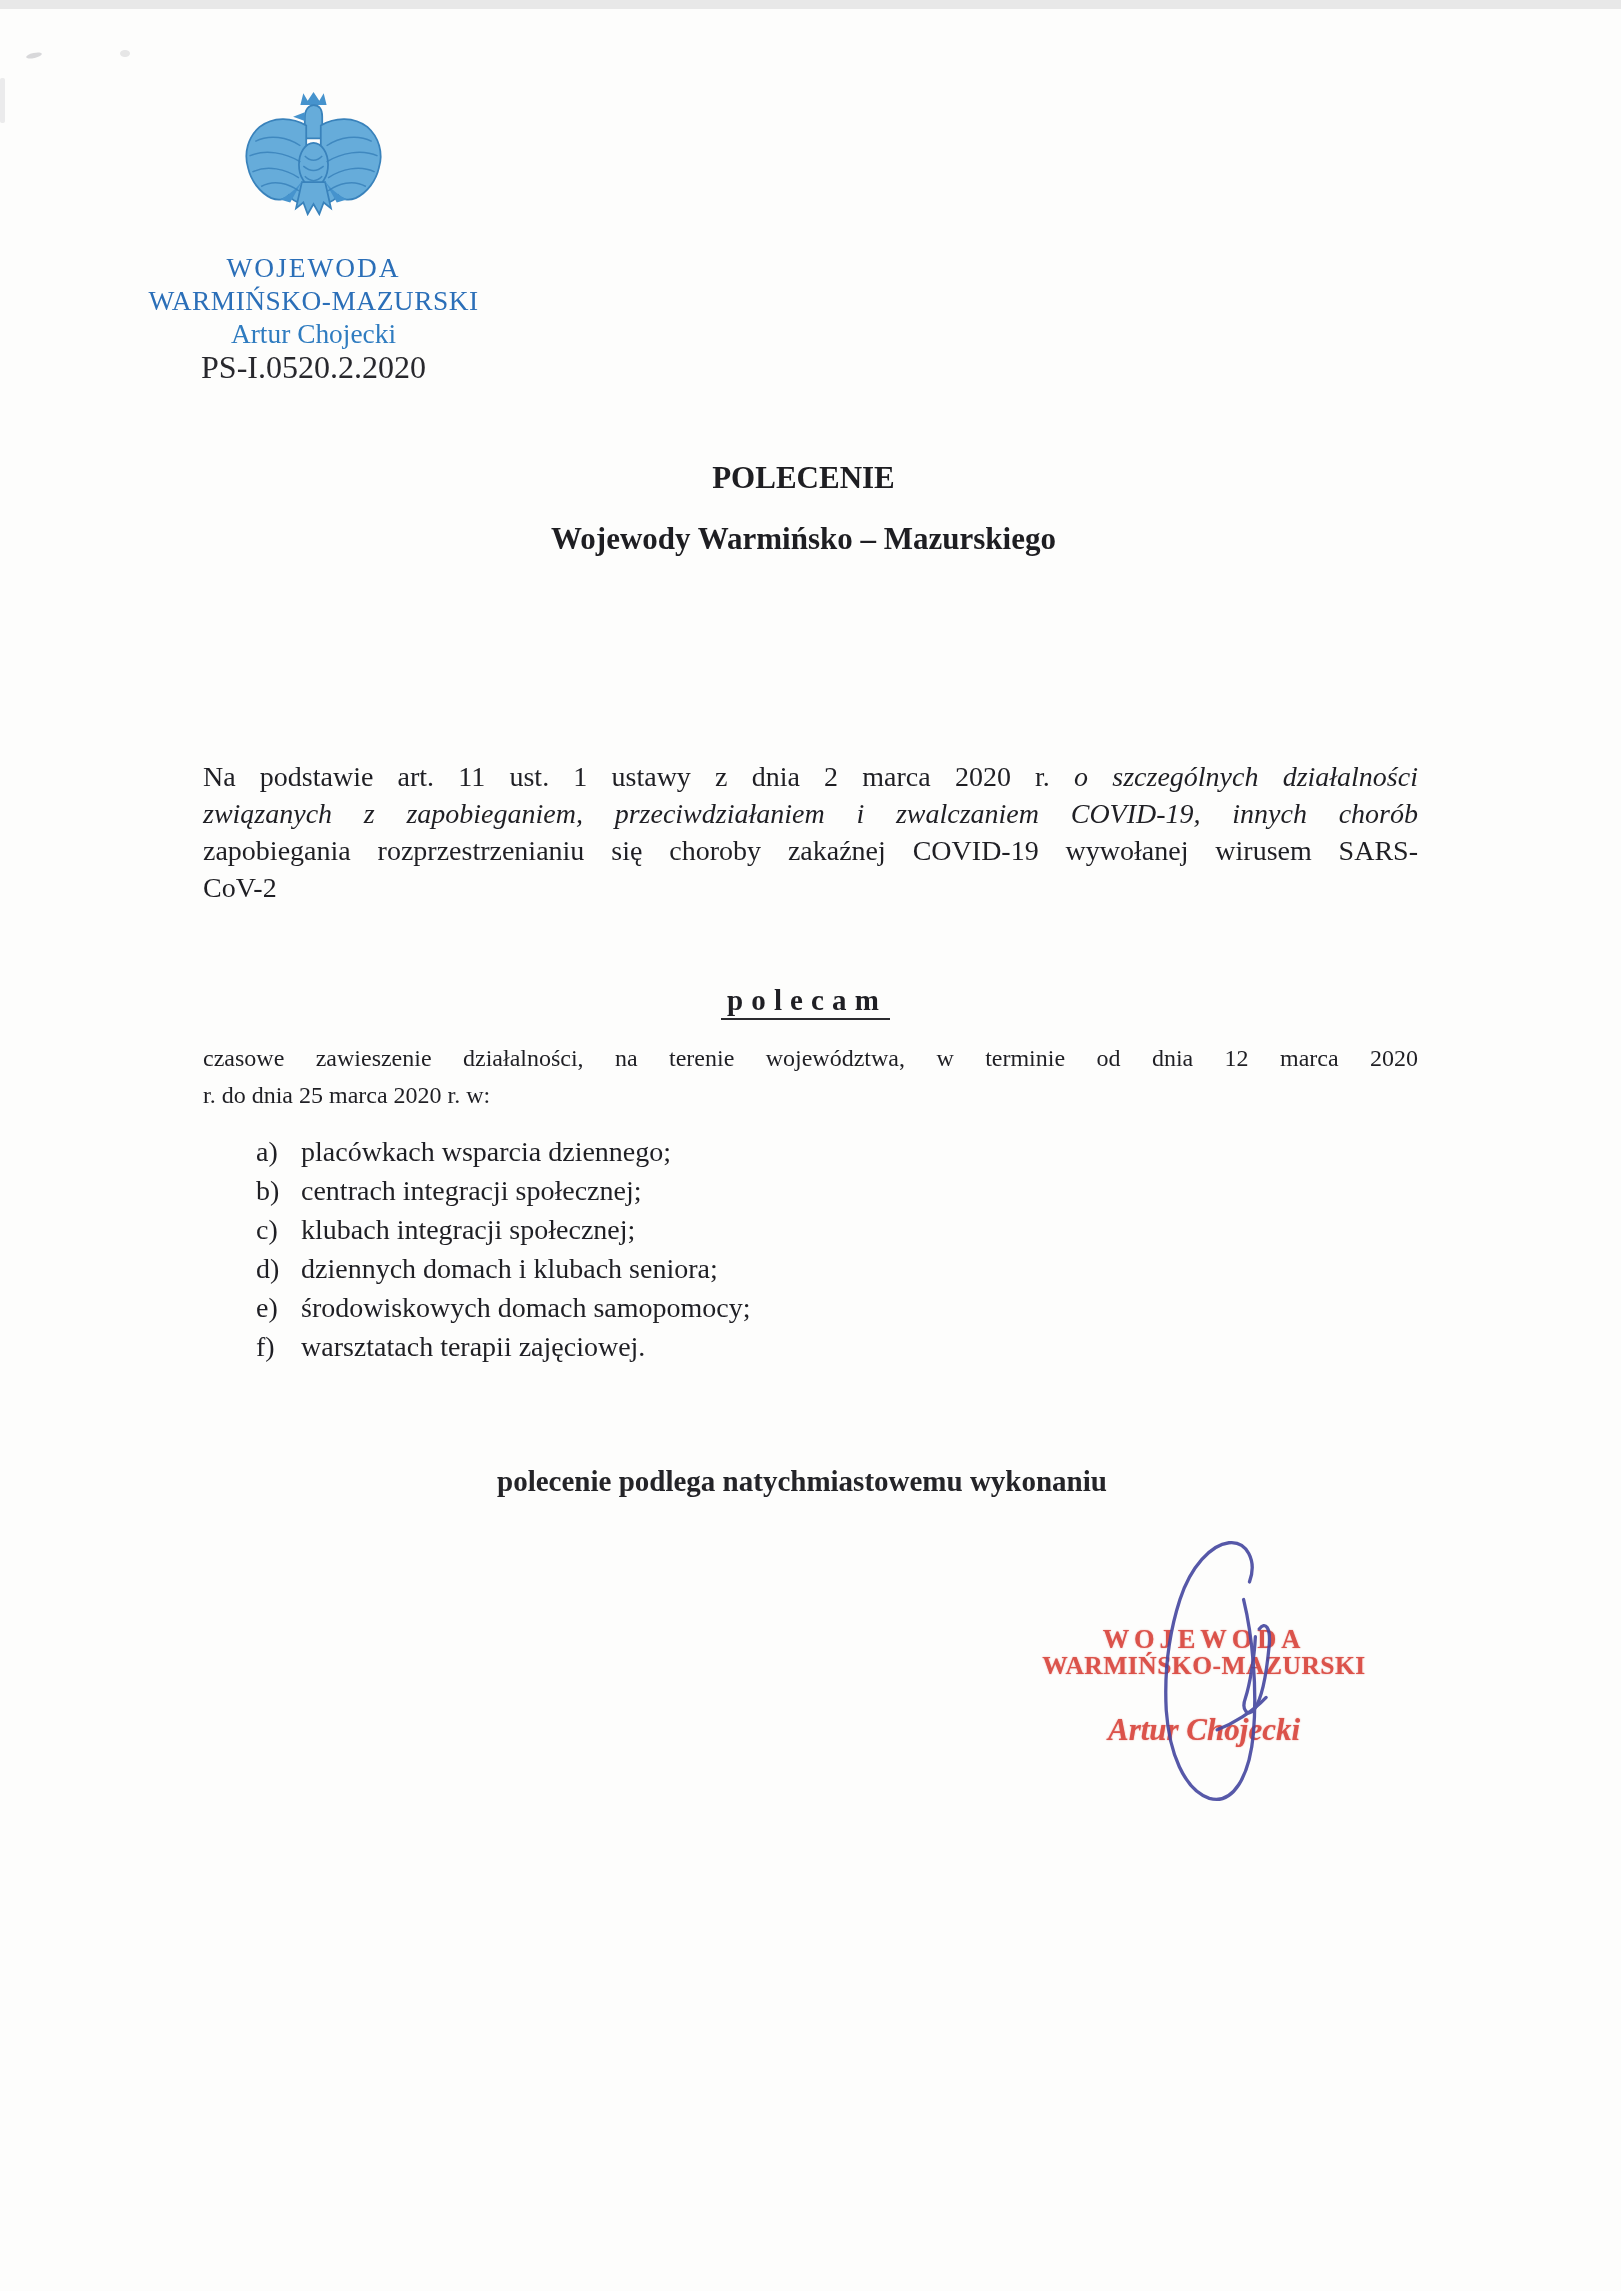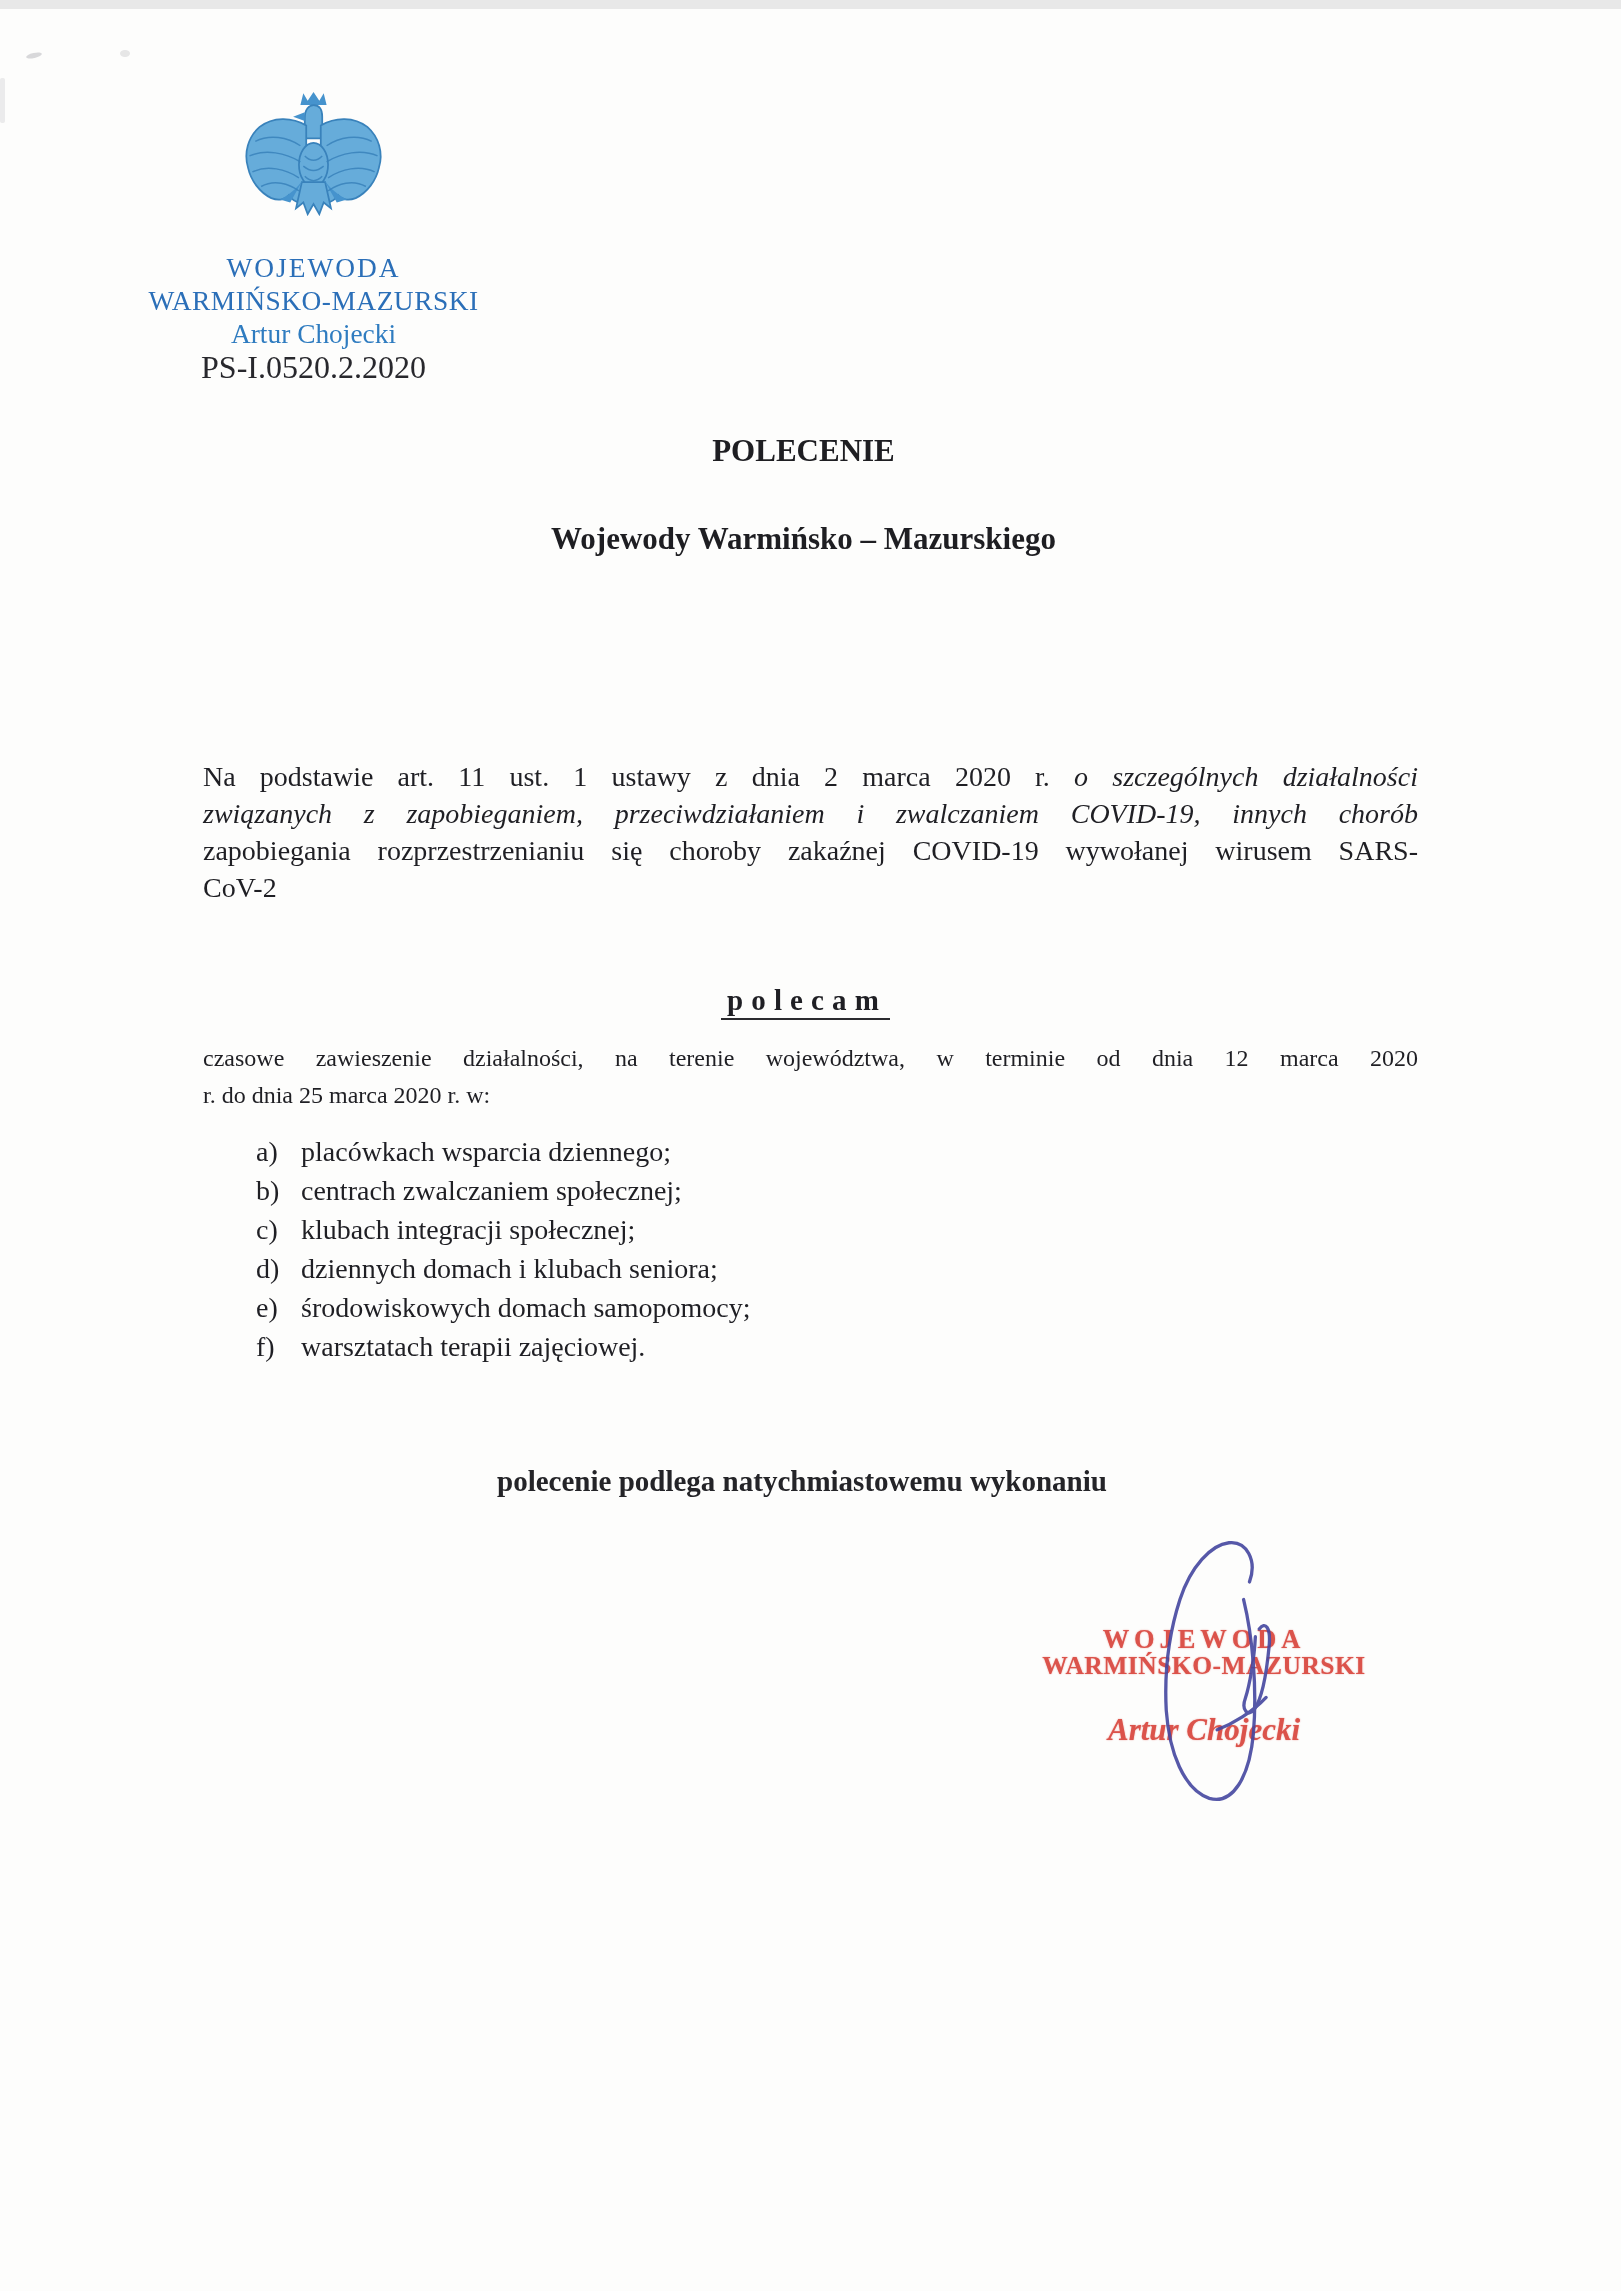--- a/index.html
+++ b/index.html
@@ -19,21 +19,21 @@
   .emblem{width:147px;height:163px;margin:0 auto;display:block;}
   .lh-line{color:#2b6fb8;font-size:27.4px;line-height:33px;}
   .lh-office1{letter-spacing:2px;}
   .lh-office2{letter-spacing:0.5px;}
   .lh-name{color:#2f7cc0;}
   .lh-ref{color:#28282d;font-size:32px;line-height:33px;}
 
   
   .title-line{position:absolute;left:0;width:1607px;text-align:center;
     font-weight:bold;font-size:31px;color:#1e1e22;}
-  .t1{top:424px;}
+  .t1{top:451px;}
   .t2{top:512px;}
   .t3{top:572px;}
 
   
   .legal{position:absolute;left:203px;top:749px;width:1215px;
     font-size:28px;line-height:37px;color:#1f1f24;}
   .jline{text-align:justify;text-align-last:justify;}
   .lline{text-align:left;}
   .it{font-style:italic;}
 
@@ -115,21 +115,21 @@
     <div class="lline">r. do dnia 25 marca 2020 r. w:</div>
   </div>
 
   <div class="facilities">
     <div class="f-item">
       <span class="f-letter">a)</span>
       <span>placówkach wsparcia dziennego;</span>
     </div>
     <div class="f-item">
       <span class="f-letter">b)</span>
-      <span>centrach zwalczaniem społecznej;</span>
+      <span>centrach integracji społecznej;</span>
     </div>
     <div class="f-item">
       <span class="f-letter">c)</span>
       <span>klubach integracji społecznej;</span>
     </div>
     <div class="f-item">
       <span class="f-letter">d)</span>
       <span>dziennych domach i klubach seniora;</span>
     </div>
     <div class="f-item">

